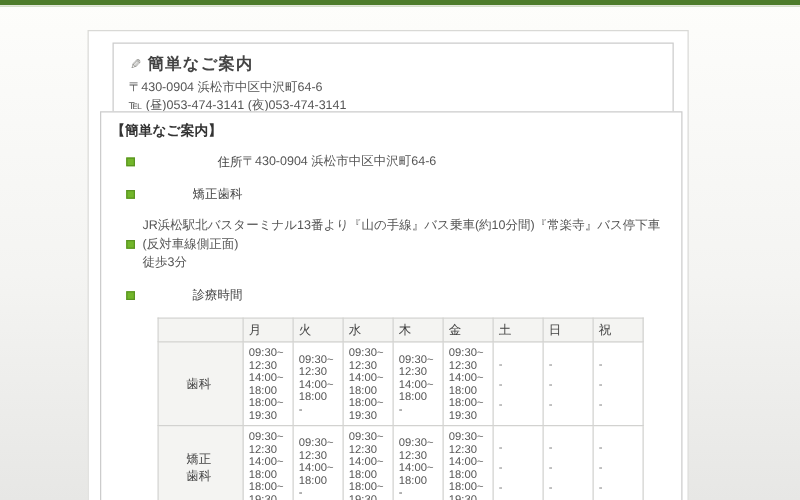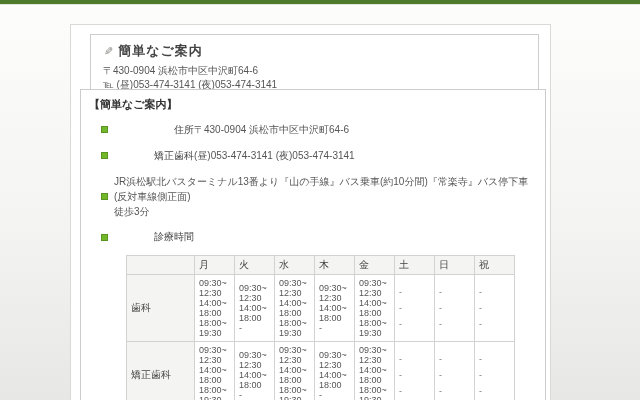--- a/index.html
+++ b/index.html
@@ -35,21 +35,21 @@
   table.schedule { border-collapse:collapse; table-layout:fixed; width:388px; }
   table.schedule th, table.schedule td {
     border:1px solid #d2d2d0; font-weight:normal; vertical-align:middle;
   }
   table.schedule col.lbl { width:68px; }
   table.schedule col.day { width:40px; }
   table.schedule thead th {
     height:18px; background:#f4f4f2; font-size:10px; color:#444; text-align:left; padding:2px 4px;
   }
   table.schedule td.rowlabel {
-    background:#f4f4f2; font-size:10px; color:#444; padding:2px 4px;
+    background:#f4f4f2; font-size:10px; color:#444; padding:2px 22px;
   }
   table.schedule td.slot {
     font-size:9px; color:#555; line-height:10px; padding:3px 0 3px 4px; text-align:left;
   }
   table.schedule tbody tr { height:64px; }
   table.schedule td.slot.dashes { line-height:16px; color:#777; }
 </style>
 </head>
 <body>
 
@@ -67,21 +67,20 @@
     <div class="guide-title">【簡単なご案内】</div>
     <div id="guide-rows">
         <div class="info-row">
           <span class="bullet"></span>
           <span class="info-label">住所</span>
           <div class="info-value">〒430-0904 浜松市中区中沢町64-6</div>
         </div>
         <div class="info-row">
           <span class="bullet"></span>
           <span class="info-label">矯正歯科</span>
-          <div class="info-value">(昼)053-474-3141 (夜)053-474-3141</div>
         </div>
         <div class="info-row">
           <span class="bullet"></span>
           <div class="info-value">JR浜松駅北バスターミナル13番より『山の手線』バス乗車(約10分間)『常楽寺』バス停下車(反対車線側正面)<br>徒歩3分</div>
         </div>
         <div class="info-row">
           <span class="bullet"></span>
           <span class="info-label">診療時間</span>
           <div class="info-value"></div>
         </div>

